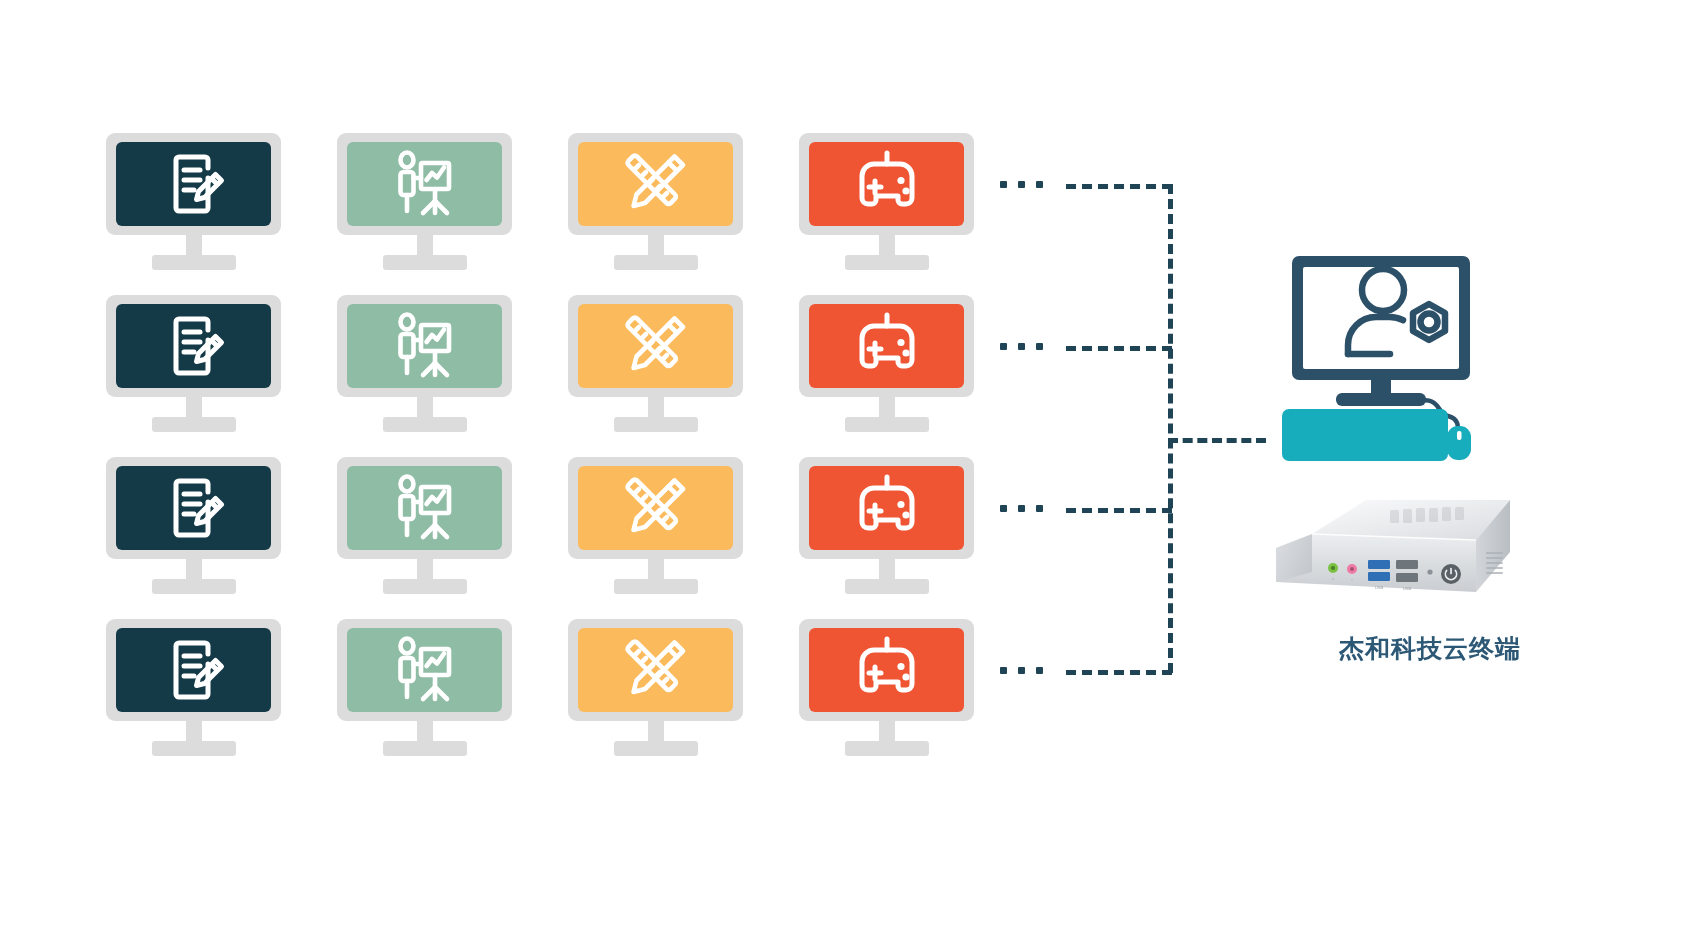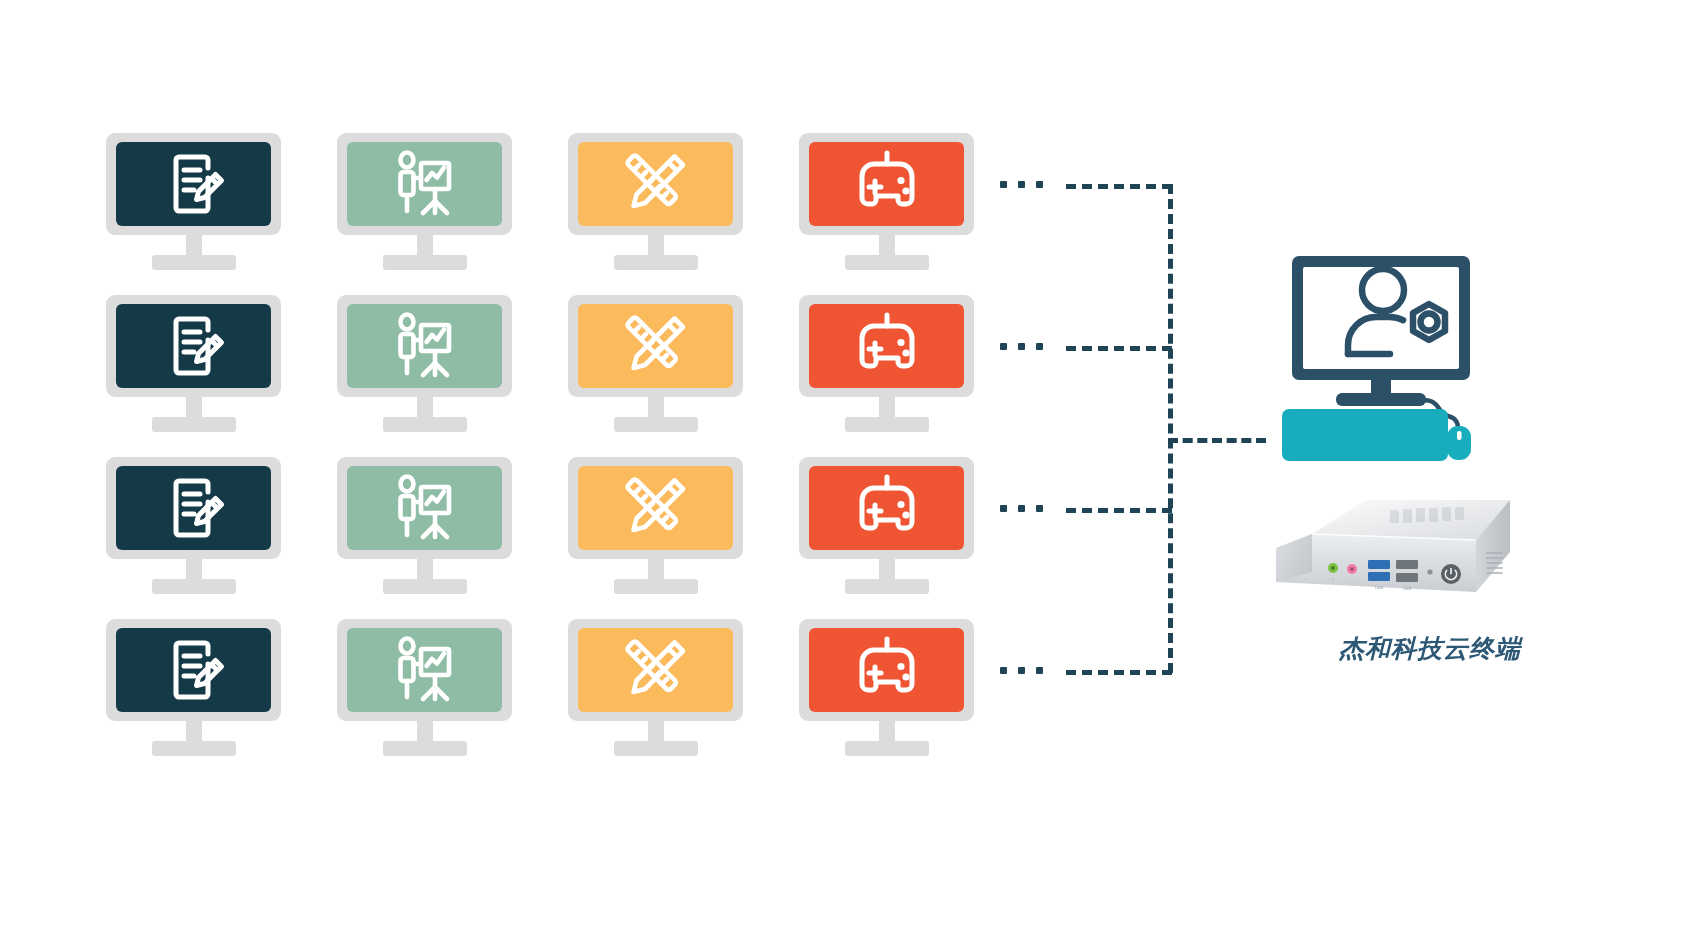--- a/index.html
+++ b/index.html
@@ -13,21 +13,20 @@
     position: relative;
     overflow: hidden;
     font-family: "Liberation Sans", "DejaVu Sans", sans-serif;
   }
 
   #stage {
     position: absolute;
     left: 0; top: 0;
     width: 1687px;
     height: 688px;
-    font-style: italic;
   }
 
   
   .client {
     position: absolute;
     width: 175px;
     height: 140px;
   }
   .client .bezel {
     position: absolute;

